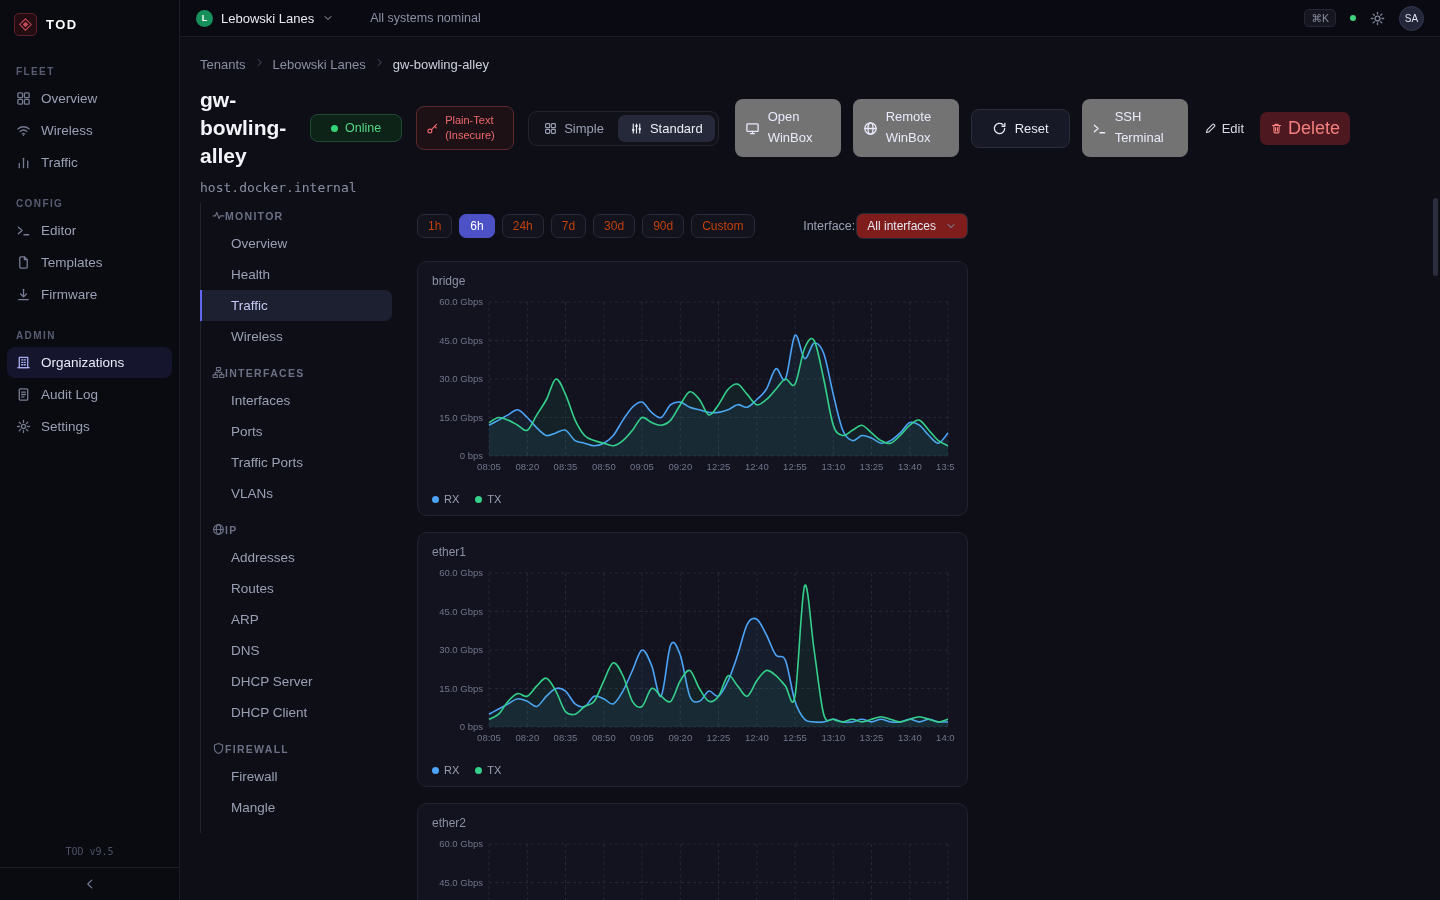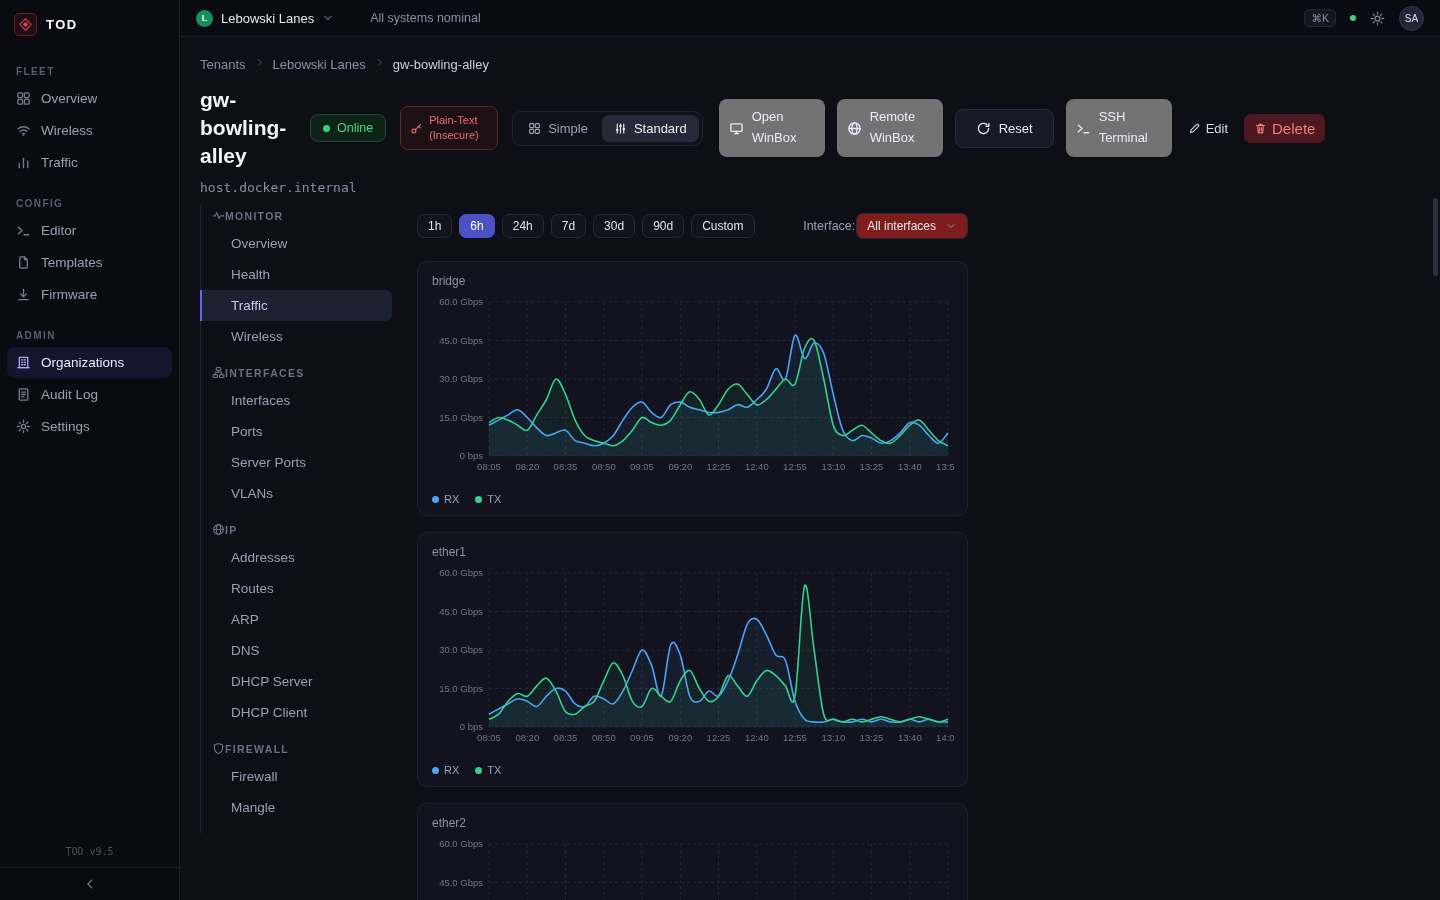--- a/index.html
+++ b/index.html
@@ -47,57 +47,57 @@
   
   .breadcrumb{display:flex;align-items:flex-start;gap:8px;color:#8a8fa3;font-size:13px}
   .bc-item{cursor:pointer}
   .bc-item.last{color:#cdd0dd;cursor:default}
   .bc-sep{color:#4d5266;display:inline-flex}
 
   
   .header-row{display:flex;align-items:center;gap:14px;margin-top:14px}
   .title{width:96px;min-width:96px;font-size:21px;line-height:28px;font-weight:600;color:#f4f5fa;word-break:normal}
   .badge-online{display:flex;align-items:center;gap:7px;border:1px solid #1f4d33;background:#0e2318;
-    color:#54d586;font-size:12.5px;padding:6px 12px;border-radius:8px}
+    color:#54d586;font-size:12.5px;padding:6px 20px;border-radius:8px}
   .badge-online .bdot{width:7px;height:7px;background:#34d377;border-radius:50%}
   .badge-warn{display:flex;align-items:center;gap:6px;border:1px solid #5e2830;background:#1d1115;
     color:#ee6a6e;font-size:11px;padding:6px 9px;border-radius:8px;width:98px;line-height:1.35}
   .badge-warn .ic{color:#ee6a6e}
   .seg{display:flex;background:#101119;border:1px solid #23242f;border-radius:9px;padding:3px;gap:2px}
   .seg-btn{display:flex;align-items:center;gap:7px;padding:6px 12px;border-radius:7px;color:#9aa0b4;
     font-size:13px;cursor:pointer;background:transparent;border:none;font-family:inherit}
   .seg-btn.active{background:#262939;color:#eceef6}
   .actions{display:flex;align-items:center;gap:12px;margin-left:2px}
   .btn{display:flex;align-items:center;gap:8px;border-radius:8px;cursor:pointer;font-size:13px;border:none;
     font-family:inherit}
   .btn .ic{flex:none}
   .btn.primary{background:#737373;color:#e9ebfb;width:106px;min-height:55px;padding:8px 10px;text-align:left}
   .btn.primary .lbl{width:58px;line-height:1.6}
   .btn.dark{background:#171926;border:1px solid #2a2c3d;color:#e8eaf2;padding:11px 20px}
   .btn.ghost{background:transparent;color:#d5d8e4;padding:6px 4px;gap:5px}
-  .btn.danger{background:#4e1820;color:#f47f7f;padding:6px 10px;border-radius:7px;font-size:15px;gap:5px}
+  .btn.danger{background:#4e1820;color:#f47f7f;padding:6px 10px;border-radius:7px;font-size:18px;gap:5px}
   .host{margin-top:10px;font-family:"DejaVu Sans Mono",monospace;font-size:13px;color:#8a8fa3}
 
   
   .body-row{display:flex;margin-top:8px;gap:25px;align-items:flex-start}
   .dnav{width:192px;min-width:192px;border-left:1px solid #222330;padding-bottom:10px}
   .dnav-header{display:flex;align-items:center;gap:0;color:#6b7085;font-size:10.5px;letter-spacing:1.3px;
     margin:14px 0 6px;padding-left:11px;font-weight:700}
   .dnav-header:first-child{margin-top:6px}
   .dnav-header .ic{color:#6b7085}
   .dnav-item{position:relative;padding:8px 10px 8px 30px;font-size:13.5px;color:#9aa0b4;
     border-radius:0 7px 7px 0;cursor:pointer}
   .dnav-item.active{background:#1d2030;color:#c6c9f2}
   .dnav-item.active::before{content:"";position:absolute;left:-1px;top:0;bottom:0;width:2px;background:#6366f1}
 
   .charts{width:551px;display:flex;flex-direction:column}
   .controls{display:flex;align-items:center;justify-content:space-between;margin:10px 0 22px}
   .pills{display:flex;gap:7px}
   .pill{padding:4px 10px;border:1px solid #282a3a;background:#12131d;border-radius:7px;font-size:12px;
-    color:#e5e5e5;cursor:pointer;font-family:inherit}
+    color:#c2410c;cursor:pointer;font-family:inherit}
   .pill.active{background:#4c51c6;border-color:#4c51c6;color:#fff}
   .iface{display:flex;align-items:center;gap:1px}
   .iface-label{color:#9aa0b4;font-size:12.5px}
   .select{display:flex;align-items:center;gap:9px;background:#7f1d1d;border:1px solid #282a3a;border-radius:7px;
     padding:5px 10px;font-size:12px;color:#e6e8f2;cursor:pointer}
   .card{background:#12131e;border:1px solid #20222f;border-radius:10px;padding:12px 14px 10px;margin-bottom:16px}
   .chart-title{font-size:12px;color:#8b90a4;margin-bottom:2px}
   .legend{display:flex;gap:16px;margin-top:2px;font-size:11px;color:#9aa0b4;align-items:center}
   .legend-item{display:inline-flex;align-items:center}
   .legend .dot{width:7px;height:7px;border-radius:50%;display:inline-block;margin-right:5px}
@@ -389,21 +389,21 @@
                   <rect x="5.4" y="1.8" width="5.2" height="3.6" rx="0.8"></rect>
                   <rect x="1.4" y="10.6" width="5.2" height="3.6" rx="0.8"></rect>
                   <rect x="9.4" y="10.6" width="5.2" height="3.6" rx="0.8"></rect>
                   <path d="M8 5.4v2.3M4 10.6V7.7h8v2.9"></path>
                 </svg>
               </span>
               <span>INTERFACES</span>
             </div>
             <div class="dnav-item">Interfaces</div>
             <div class="dnav-item">Ports</div>
-            <div class="dnav-item">Server Ports</div>
+            <div class="dnav-item">Traffic Ports</div>
             <div class="dnav-item">VLANs</div>
             <div class="dnav-header">
               <span class="ic">
                 <svg width="13" height="13" viewBox="0 0 16 16" fill="none" stroke="currentColor" stroke-width="1.4" stroke-linecap="round" stroke-linejoin="round">
                   <circle cx="8" cy="8" r="6"></circle>
                   <path d="M2 8h12"></path>
                   <ellipse cx="8" cy="8" rx="2.7" ry="6"></ellipse>
                 </svg>
               </span>
               <span>IP</span>

